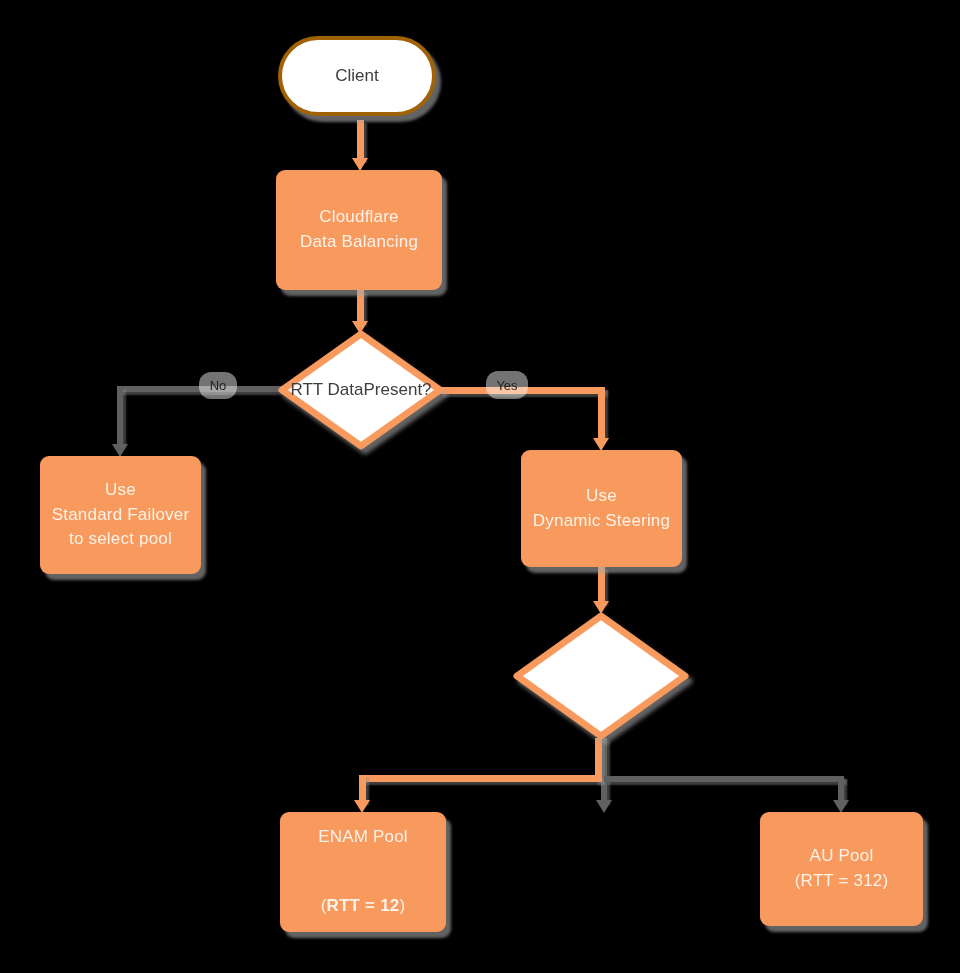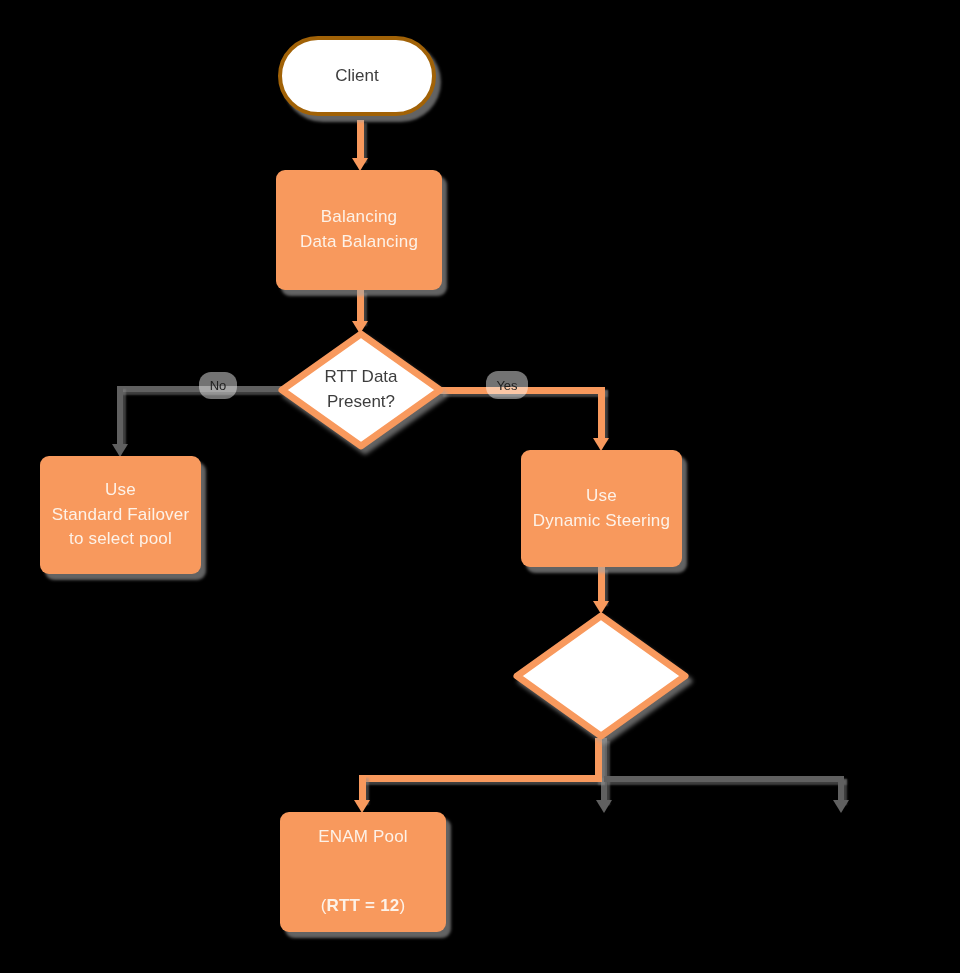--- a/index.html
+++ b/index.html
@@ -42,21 +42,21 @@
   .diamond-svg { position: absolute; z-index: 3; overflow: visible; }
   .diamond-svg polygon {
     fill: #ffffff;
     stroke: #f8995d;
     stroke-width: 7;
     stroke-linejoin: round;
   }
   .diamond-label {
     position: absolute;
     display: flex;
-    flex-direction: column;
+    flex-direction: row;
     justify-content: center;
     align-items: center;
     text-align: center;
     color: #3d3d3d;
     font-size: 17px;
     line-height: 1.45;
     z-index: 4;
   }
 
   
@@ -127,21 +127,21 @@
 
   <div class="conn gray" style="left:604px; top:776px; width:240px; height:6px;"></div>
   <div class="conn gray" style="left:838px; top:776px; width:6px; height:26px;"></div>
   <div class="arrow-down gray" style="left:833px; top:800px;"></div>
 
   <div class="node pill" style="left:278px; top:36px; width:150px; height:72px;">
     <div>Client</div>
   </div>
 
   <div class="node orange-box" style="left:276px; top:170px; width:166px; height:120px;">
-    <div>Balancing</div>
+    <div>Cloudflare</div>
     <div>Data Balancing</div>
   </div>
 
   <svg class="diamond-svg" style="left:276px; top:328px;" width="170" height="124" viewBox="0 0 170 124">
     <polygon points="85,6 164,62 85,118 6,62" style="filter: drop-shadow(4px 5px 2px rgba(165,165,165,0.6));"></polygon>
   </svg>
   <div class="diamond-label" style="left:276px; top:328px; width:170px; height:124px;">
     <div>RTT Data</div>
     <div>Present?</div>
   </div>
@@ -162,14 +162,18 @@
   </svg>
 
   <div class="node orange-box" style="left:280px; top:812px; width:166px; height:120px;gap:44px;">
     <div>ENAM Pool</div>
     <div>
       <span>(</span><span class="bold">RTT = 12</span><span>)</span>
     </div>
   </div>
 
 
+  <div class="node orange-box" style="left:760px; top:812px; width:163px; height:114px;">
+    <div>AU Pool</div>
+    <div>(RTT = 312)</div>
+  </div>
 
 </div>
 
 </body></html>

